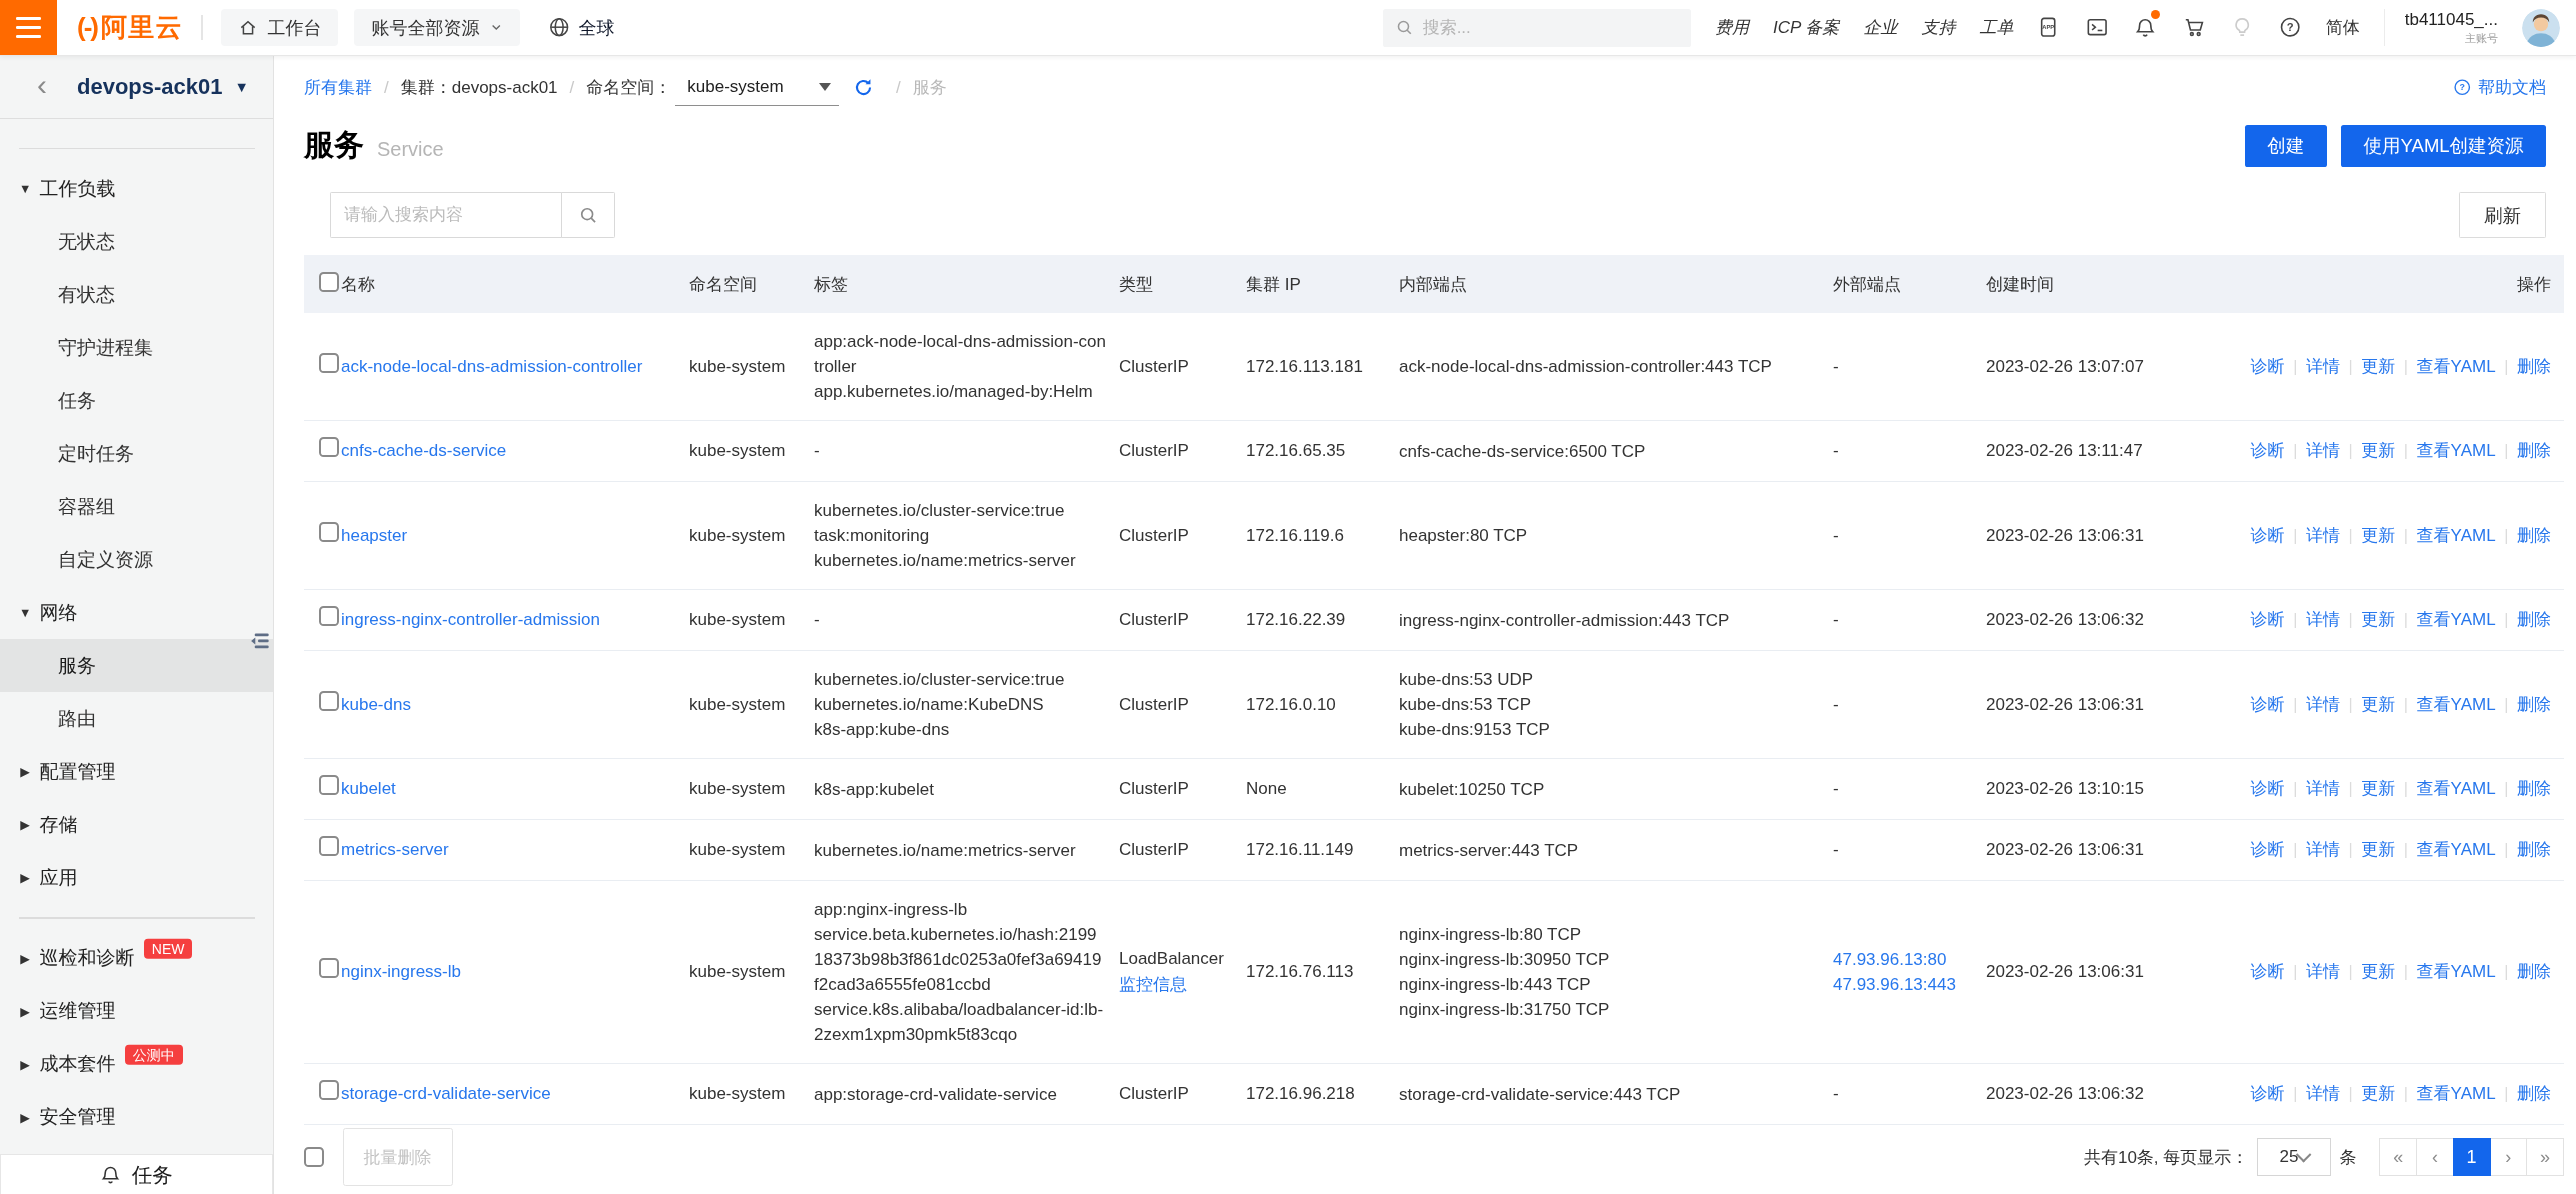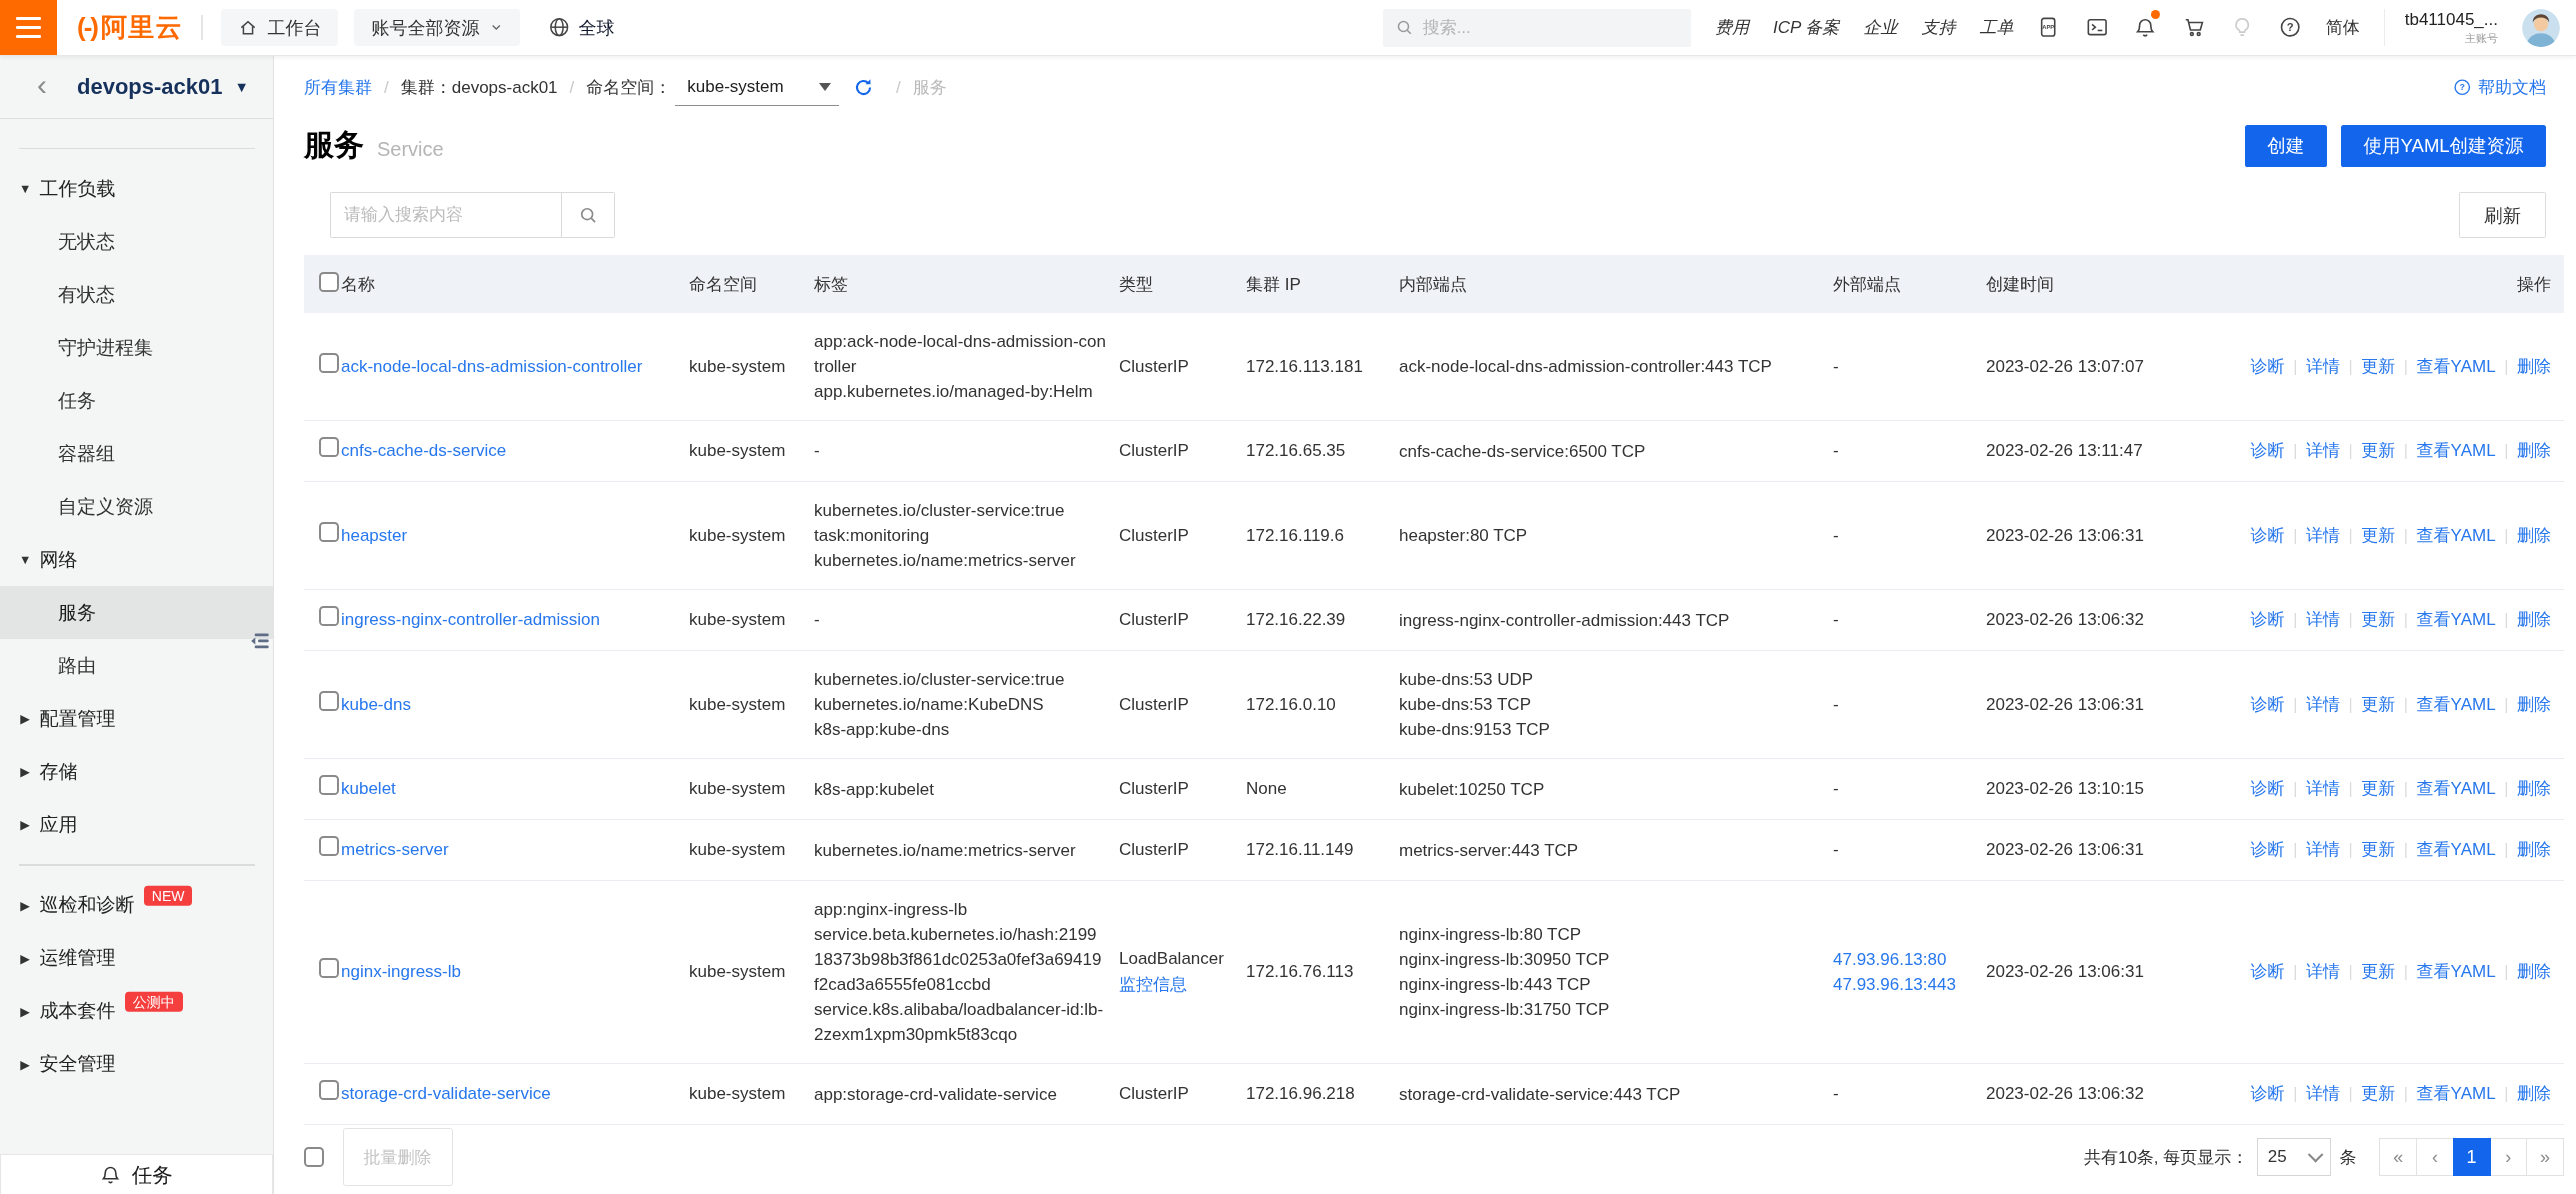--- a/index.html
+++ b/index.html
@@ -92,21 +92,21 @@
   .act-sep::before{content:"|";}
   .act-sep{color:#dcdcdc;margin:0 8.6px;font-size:16px;}
   .checkbox{display:inline-block;width:20px;height:20px;border:2px solid #8a8a8a;border-radius:4.6px;background:#fff;
             box-sizing:border-box;cursor:pointer;}
   
   .list-footer{display:flex;align-items:center;padding:0 12px 0 30px;margin-top:9.2px;height:46px;}
   .batch-btn{height:58px;box-sizing:border-box;padding:0 20px;border:1.3px solid #e3e3e3;color:#c3c3c3;background:#fff;
              font-size:17px;border-radius:2.6px;margin-left:18.5px;font-family:inherit;}
   .footer-right{margin-left:auto;display:flex;align-items:center;font-size:17px;color:#333;}
   .page-size{min-width:74px;height:38px;box-sizing:border-box;border:1.3px solid #d6d6d6;display:inline-flex;align-items:center;
-             justify-content:space-between;padding:0 9.2px;margin:0 8px 0 9.2px;cursor:pointer;background:#fff;}
+             justify-content:center;padding:0 9.2px;margin:0 8px 0 9.2px;cursor:pointer;background:#fff;}
   .chev{width:9.2px;height:9.2px;border-right:2px solid #888;border-bottom:2px solid #888;transform:rotate(45deg) translate(-2px,-2px);}
   .pager{display:flex;margin-left:24px;}
   .pg{min-width:38px;height:38px;box-sizing:border-box;border:1.3px solid #e2e2e2;background:#fff;color:#8c8c8c;
       display:flex;align-items:center;justify-content:center;font-size:18px;margin-left:-1.3px;cursor:pointer;font-family:inherit;}
   .pg.active{background:#1366EC;border-color:#1366EC;color:#fff;position:relative;z-index:1;}
 </style>
 </head>
 <body>
 
 <header class="topbar">
@@ -242,20 +242,23 @@
         <div class="side-item lvl2">
           <span>有状态</span>
         </div>
         <div class="side-item lvl2">
           <span>守护进程集</span>
         </div>
         <div class="side-item lvl2">
           <span>任务</span>
         </div>
         <div class="side-item lvl2">
+          <span>定时任务</span>
+        </div>
+        <div class="side-item lvl2">
           <span>容器组</span>
         </div>
         <div class="side-item lvl2">
           <span>自定义资源</span>
         </div>
         <div class="side-group">
           <span class="tri">▼</span>
           <span>网络</span>
         </div>
         <div class="side-item lvl2 selected">

